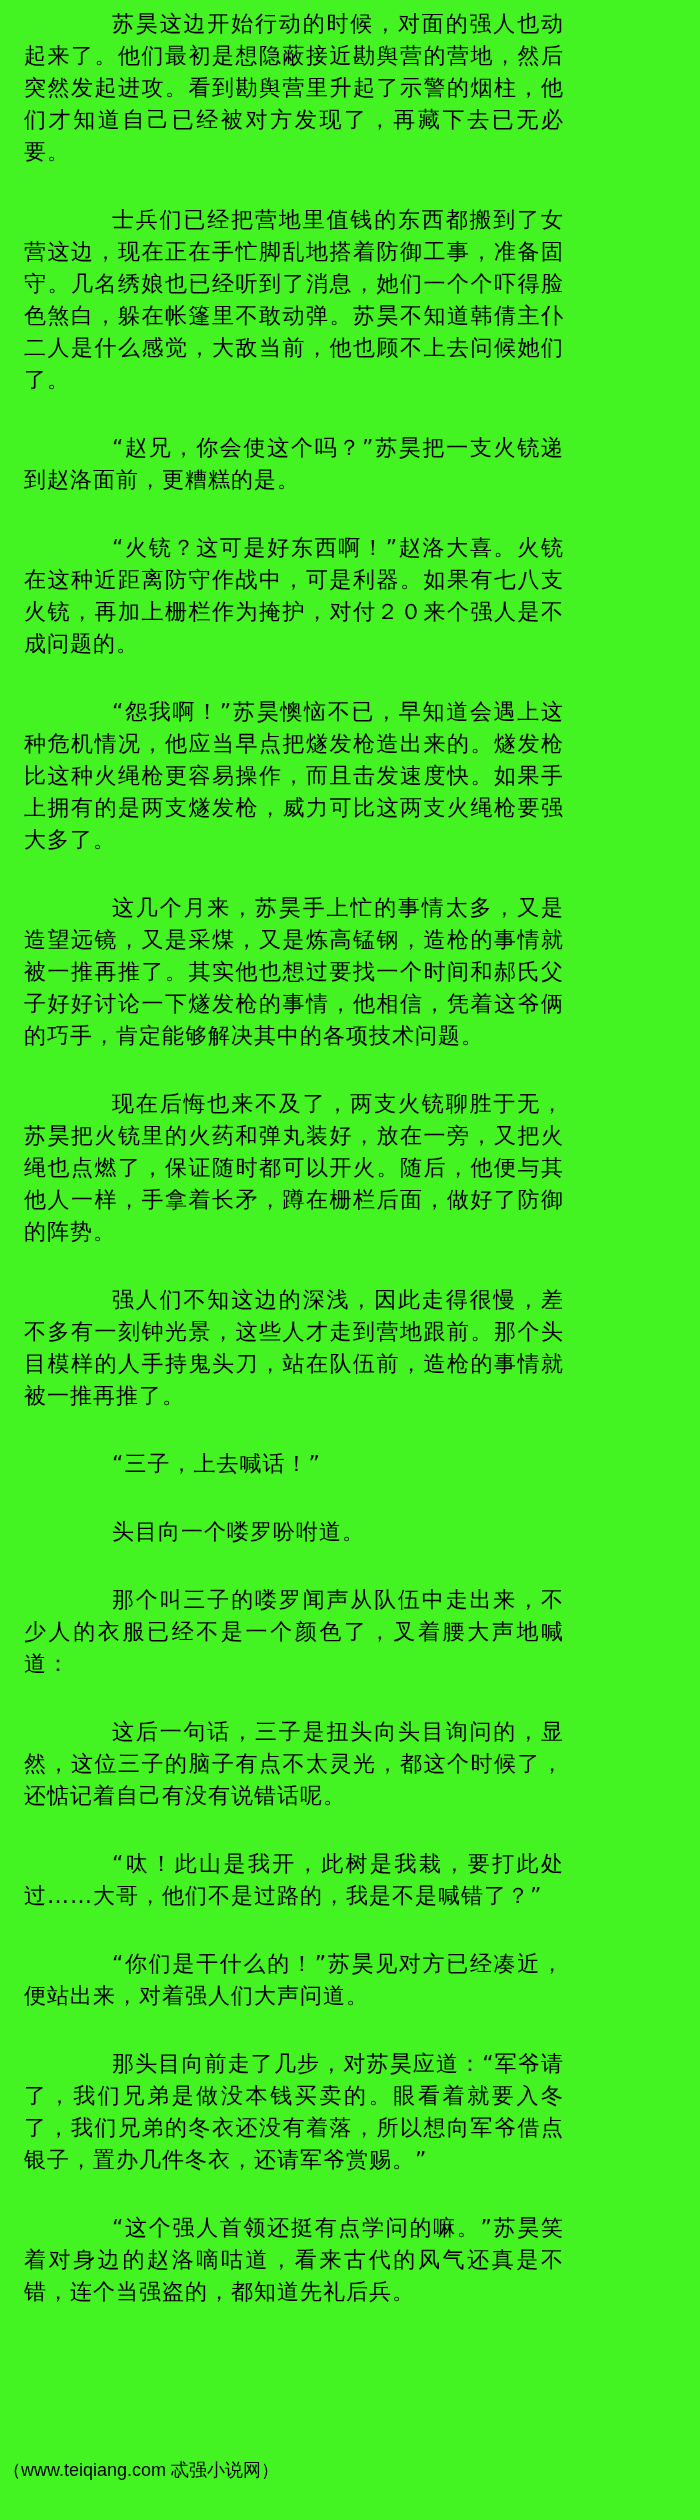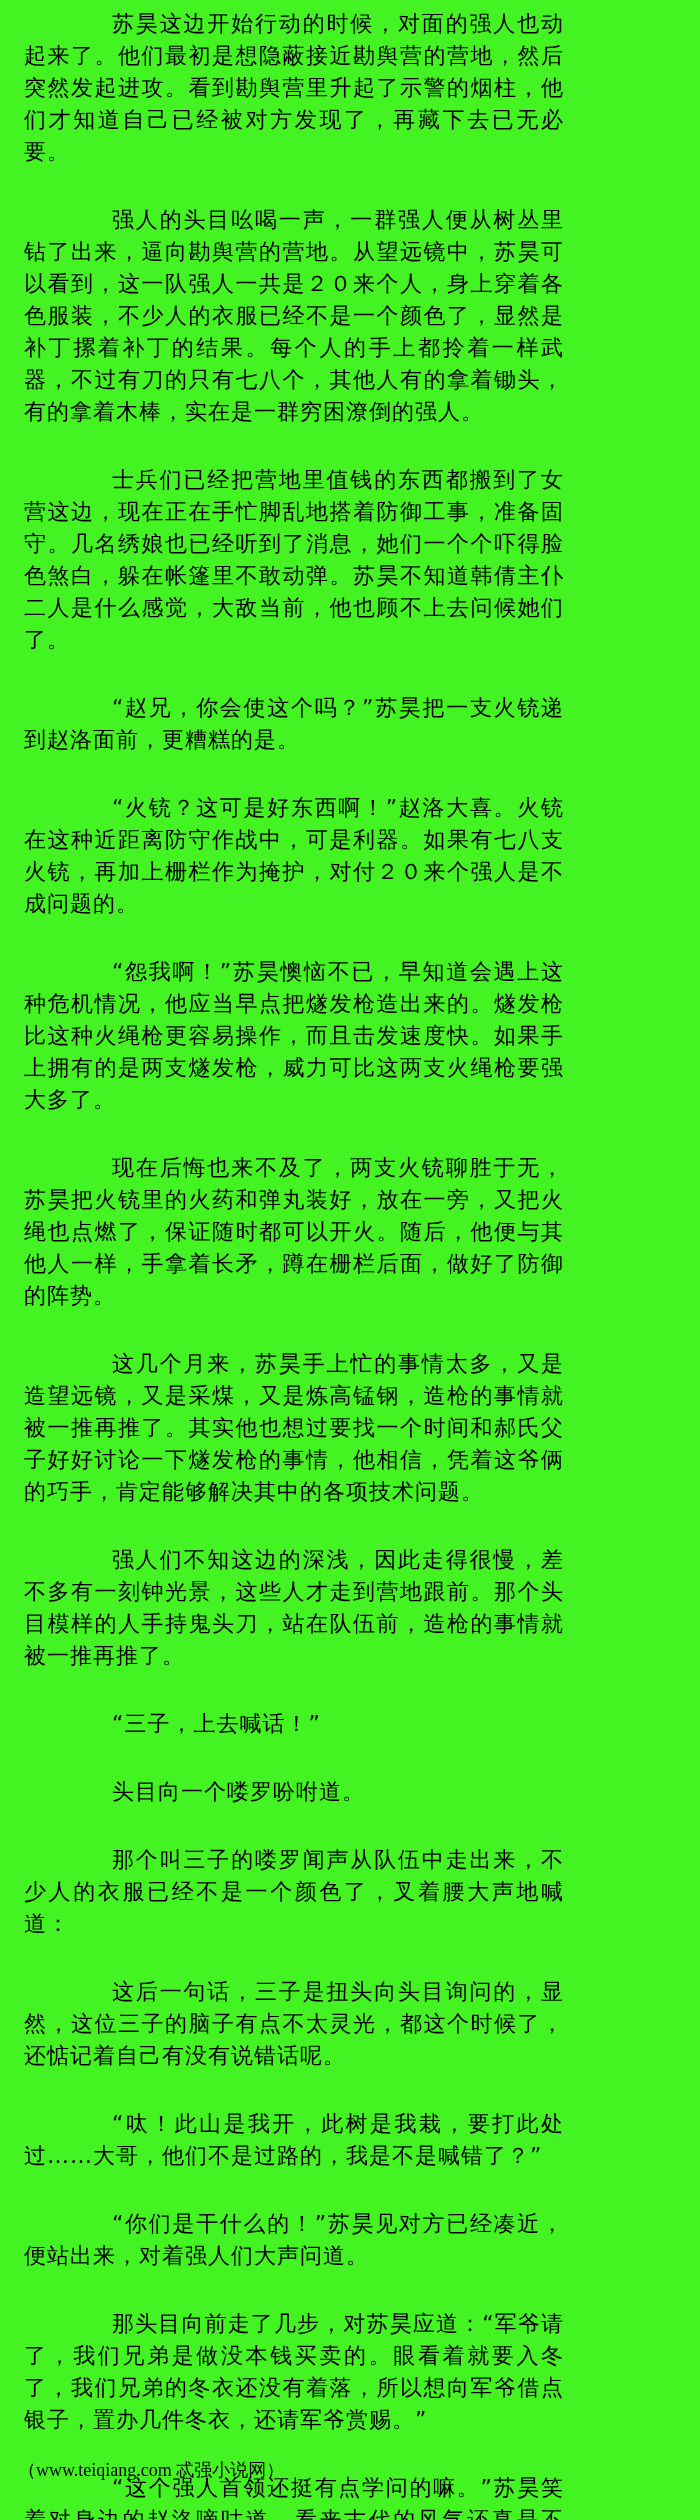--- a/index.html
+++ b/index.html
@@ -26,41 +26,40 @@
     text-align: justify;
     letter-spacing: 1px;
   }
   .content p {
     margin: 0 0 36px 0;
     text-indent: 4em;
     word-break: break-all;
   }
   .footer {
     position: absolute;
-    left: 18px;
+    left: 3px;
     top: 2458px;
-    font-family: Liberation Serif, serif;
+    font-family: Liberation Sans, sans-serif;
     font-size: 18px;
     letter-spacing: 0;
     white-space: nowrap;
   }
 </style>
 </head>
 <body style="background-color: rgb(67, 243, 34); color: rgb(0, 0, 0);">
 
 <div class="page">
   <div class="content">
     <p>苏昊这边开始行动的时候，对面的强人也动起来了。他们最初是想隐蔽接近勘舆营的营地，然后突然发起进攻。看到勘舆营里升起了示警的烟柱，他们才知道自己已经被对方发现了，再藏下去已无必要。</p>
-    <p>强人的头目吆喝一声，一群强人便从树丛里钻了出来，逼向勘舆营的营地。从望远镜中，苏昊可以看到，这一队强人一共是２０来个人，身上穿着各色服装，不少人的衣服已经不是一个颜色了，显然是补丁摞着补丁的结果。每个人的手上都拎着一样武器，不过有刀的只有七八个，其他人有的拿着锄头，有的拿着木棒，实在是一群穷困潦倒的强人。</p>
     <p>士兵们已经把营地里值钱的东西都搬到了女营这边，现在正在手忙脚乱地搭着防御工事，准备固守。几名绣娘也已经听到了消息，她们一个个吓得脸色煞白，躲在帐篷里不敢动弹。苏昊不知道韩倩主仆二人是什么感觉，大敌当前，他也顾不上去问候她们了。</p>
     <p>“赵兄，你会使这个吗？”苏昊把一支火铳递到赵洛面前，更糟糕的是。</p>
     <p>“火铳？这可是好东西啊！”赵洛大喜。火铳在这种近距离防守作战中，可是利器。如果有七八支火铳，再加上栅栏作为掩护，对付２０来个强人是不成问题的。</p>
     <p>“怨我啊！”苏昊懊恼不已，早知道会遇上这种危机情况，他应当早点把燧发枪造出来的。燧发枪比这种火绳枪更容易操作，而且击发速度快。如果手上拥有的是两支燧发枪，威力可比这两支火绳枪要强大多了。</p>
+    <p>这几个月来，苏昊手上忙的事情太多，又是造望远镜，又是采煤，又是炼高锰钢，造枪的事情就被一推再推了。其实他也想过要找一个时间和郝氏父子好好讨论一下燧发枪的事情，他相信，凭着这爷俩的巧手，肯定能够解决其中的各项技术问题。</p>
     <p>现在后悔也来不及了，两支火铳聊胜于无，苏昊把火铳里的火药和弹丸装好，放在一旁，又把火绳也点燃了，保证随时都可以开火。随后，他便与其他人一样，手拿着长矛，蹲在栅栏后面，做好了防御的阵势。</p>
-    <p>这几个月来，苏昊手上忙的事情太多，又是造望远镜，又是采煤，又是炼高锰钢，造枪的事情就被一推再推了。其实他也想过要找一个时间和郝氏父子好好讨论一下燧发枪的事情，他相信，凭着这爷俩的巧手，肯定能够解决其中的各项技术问题。</p>
     <p>强人们不知这边的深浅，因此走得很慢，差不多有一刻钟光景，这些人才走到营地跟前。那个头目模样的人手持鬼头刀，站在队伍前，造枪的事情就被一推再推了。</p>
     <p>“三子，上去喊话！”</p>
     <p>头目向一个喽罗吩咐道。</p>
     <p>那个叫三子的喽罗闻声从队伍中走出来，不少人的衣服已经不是一个颜色了，叉着腰大声地喊道：</p>
     <p>这后一句话，三子是扭头向头目询问的，显然，这位三子的脑子有点不太灵光，都这个时候了，还惦记着自己有没有说错话呢。</p>
     <p>“呔！此山是我开，此树是我栽，要打此处过……大哥，他们不是过路的，我是不是喊错了？”</p>
     <p>“你们是干什么的！”苏昊见对方已经凑近，便站出来，对着强人们大声问道。</p>
     <p>那头目向前走了几步，对苏昊应道：“军爷请了，我们兄弟是做没本钱买卖的。眼看着就要入冬了，我们兄弟的冬衣还没有着落，所以想向军爷借点银子，置办几件冬衣，还请军爷赏赐。”</p>
     <p>“这个强人首领还挺有点学问的嘛。”苏昊笑着对身边的赵洛嘀咕道，看来古代的风气还真是不错，连个当强盗的，都知道先礼后兵。</p>
 

